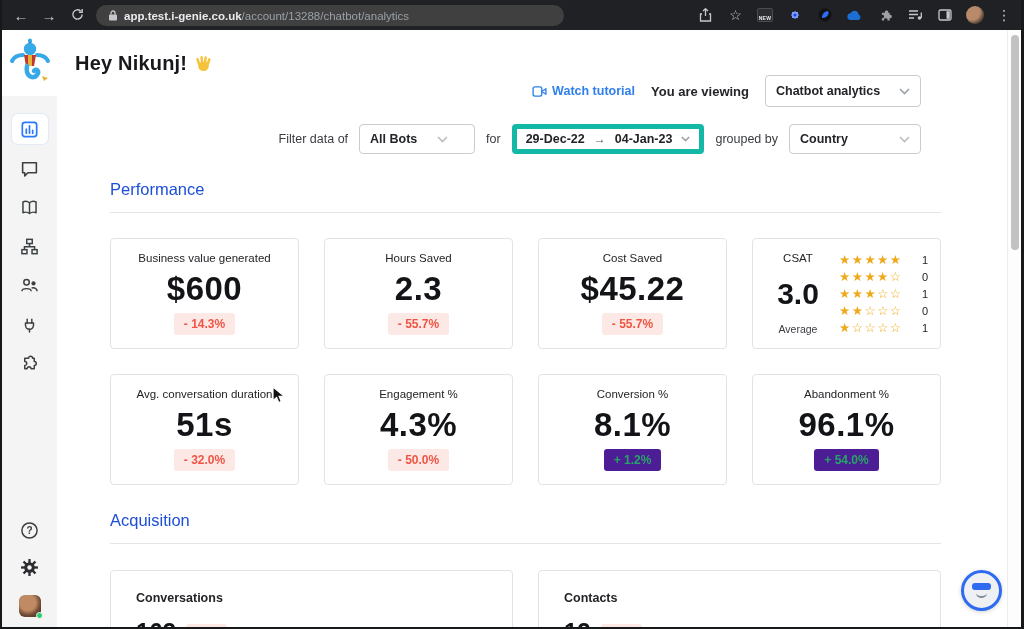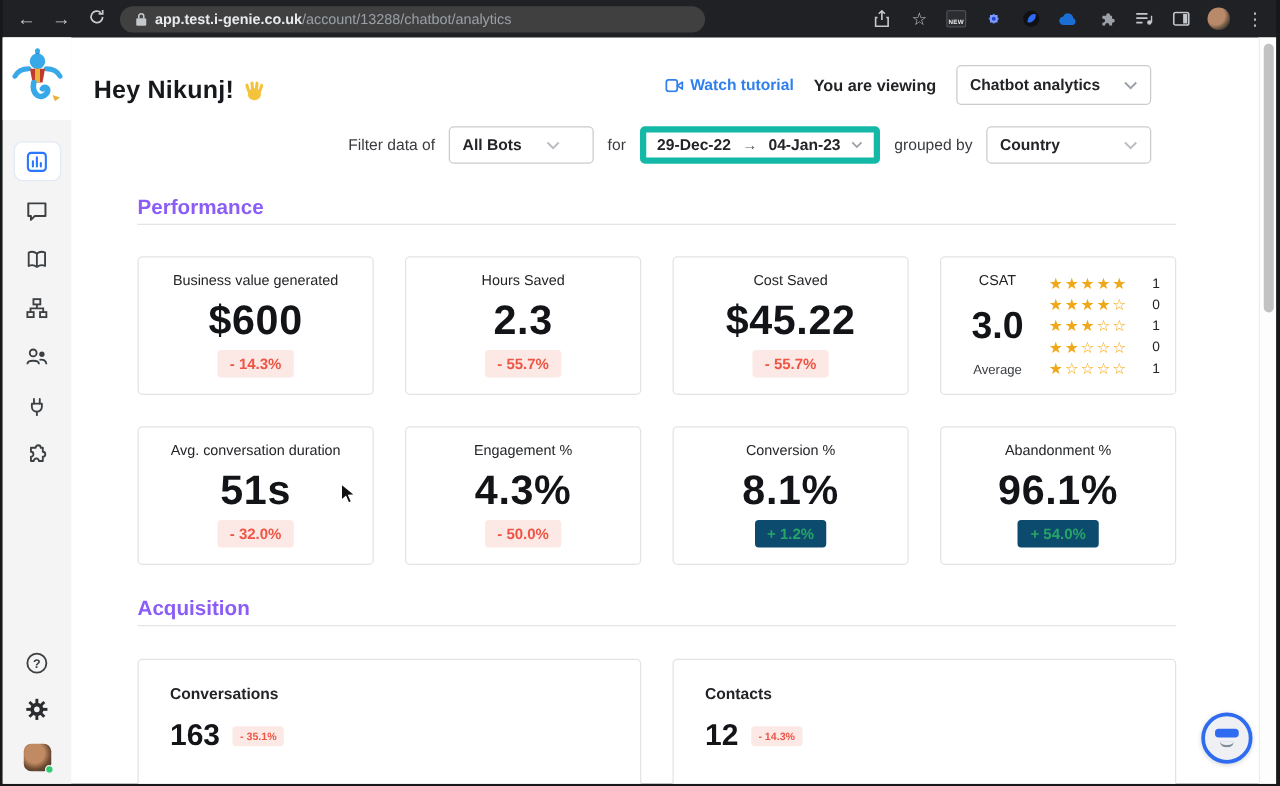--- a/index.html
+++ b/index.html
@@ -33,51 +33,51 @@
   .nav-item.active { background:#fff; box-shadow:0 0 0 1px #e3e9f7; }
   .side-bottom { margin-top:auto; display:flex; flex-direction:column; align-items:center; gap:18px; padding-bottom:12px; }
   .avatar-side { width:22px; height:22px; border-radius:6px; position:relative;
                  background:radial-gradient(circle at 40% 35%, #c08a62 0 40%, #6d4a33 65%, #3a2d22 100%); }
   .avatar-side .online { position:absolute; right:-2px; bottom:-2px; width:7px; height:7px; border-radius:50%;
                          background:#2ecc71; border:1.5px solid #f4f4f4; }
 
   .content { flex:1; min-width:0; position:relative; }
 
   
-  .top-header { display:flex; align-items:flex-end; margin:22px 100px 0 18px; }
+  .top-header { display:flex; align-items:flex-start; margin:22px 100px 0 18px;flex-direction:column; }
   .greeting { font-size:20px; font-weight:800; color:#17181c; letter-spacing:.2px; display:flex; align-items:center; gap:7px;}
   .header-right { margin-left:auto; display:flex; align-items:center; gap:16px; }
   .tutorial { color:#2f80ed; font-size:12.5px; font-weight:600; display:flex; align-items:center; gap:5px; cursor:pointer; }
   .viewing { font-size:13px; font-weight:600; color:#232427; }
   .select { border:1px solid #c9cccf; border-radius:4px; background:#fff; height:32px; display:flex; align-items:center;
             gap:8px; padding:0 10px; font-size:12.5px; font-weight:600; color:#232427; cursor:pointer; }
   .select .chev { color:#9aa0a6; }
   .sel-viewing { width:156px; justify-content:space-between; }
 
   
   .filter-row { display:flex; align-items:center; justify-content:flex-end; gap:11px; margin:17px 100px 0 0; }
   .f-label { font-size:12.5px; color:#3a3c40; }
   .sel-bots { width:116px; justify-content:flex-start; height:30px;gap:20px;}
   .sel-group { width:132px; justify-content:space-between; height:30px;}
   .date-box { border:5px solid #14b8a6; border-radius:4px; height:30px; display:flex; align-items:center; gap:9px;
               padding:0 9px; font-size:12.5px; font-weight:600; color:#232427; cursor:pointer; }
   .date-box .arrow { color:#55585c; font-size:12px; }
   .date-box .chev { color:#9aa0a6; font-size:10px; }
 
   
-  .section-h { margin:26px 80px 0 53px; font-size:16.5px; font-weight:700; color:#8b5cf6;
-               padding-bottom:3px; border-bottom:1px solid #e4e4e4; }
+  .section-h { margin:26px 80px 0 53px; font-size:16.5px; font-weight:400; color:#1d4ed8;
+               padding-bottom:13px; border-bottom:1px solid #e4e4e4; }
   .cards { display:grid; grid-template-columns:repeat(4,1fr); gap:25px; margin:25px 80px 0 53px; }
   .card { border:1px solid #e3e3e3; border-radius:4px; height:111px; background:#fff;
           display:flex; flex-direction:column; align-items:center; justify-content:center; gap:8px; }
   .card-label { font-size:11.5px; color:#232427; }
   .card-value { font-size:33px; font-weight:700; color:#131417; letter-spacing:.5px; line-height:1; }
   .badge { font-size:12px; font-weight:700; padding:4px 10px; border-radius:3px; }
   .badge.down { color:#ef5544; background:#fce9e6; }
-  .badge.up   { color:#27a567; background:#0c4a6e; }
+  .badge.up   { color:#27a567; background:#4c1d95; }
   .badge.sm { font-size:8.5px; padding:3px 6px; }
 
   
   .card.csat { flex-direction:row; align-items:stretch; justify-content:flex-start; padding:13px 10px 13px 14px; gap:10px;}
   .csat-left { display:flex; flex-direction:column; justify-content:space-between; align-items:center; width:62px; }
   .csat-label { font-size:11.5px; color:#232427; }
   .csat-value { font-size:30px; font-weight:700; color:#131417; }
   .csat-sub { font-size:10.5px; color:#3a3c40; }
   .csat-rows { display:flex; flex-direction:column; justify-content:space-between; flex:1; }
   .star-row { display:flex; align-items:center; }

